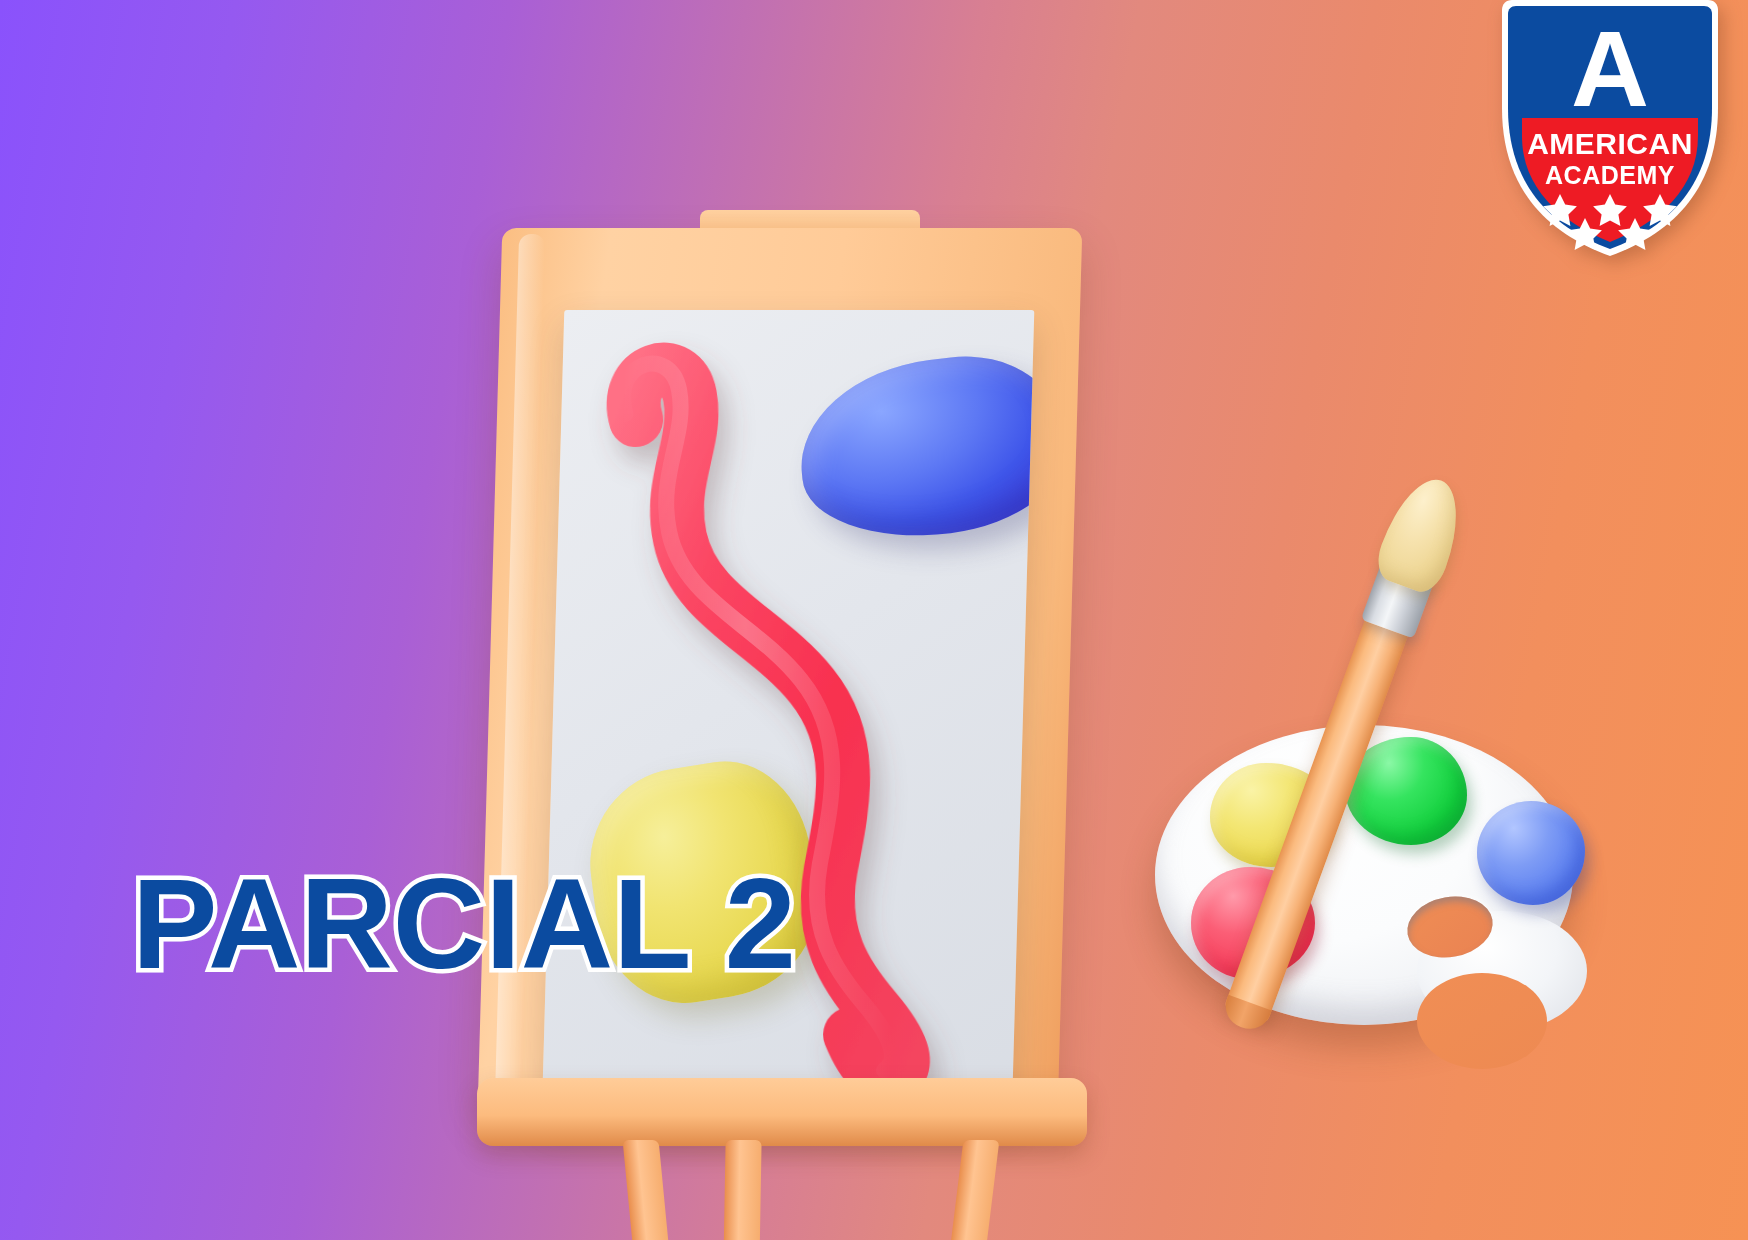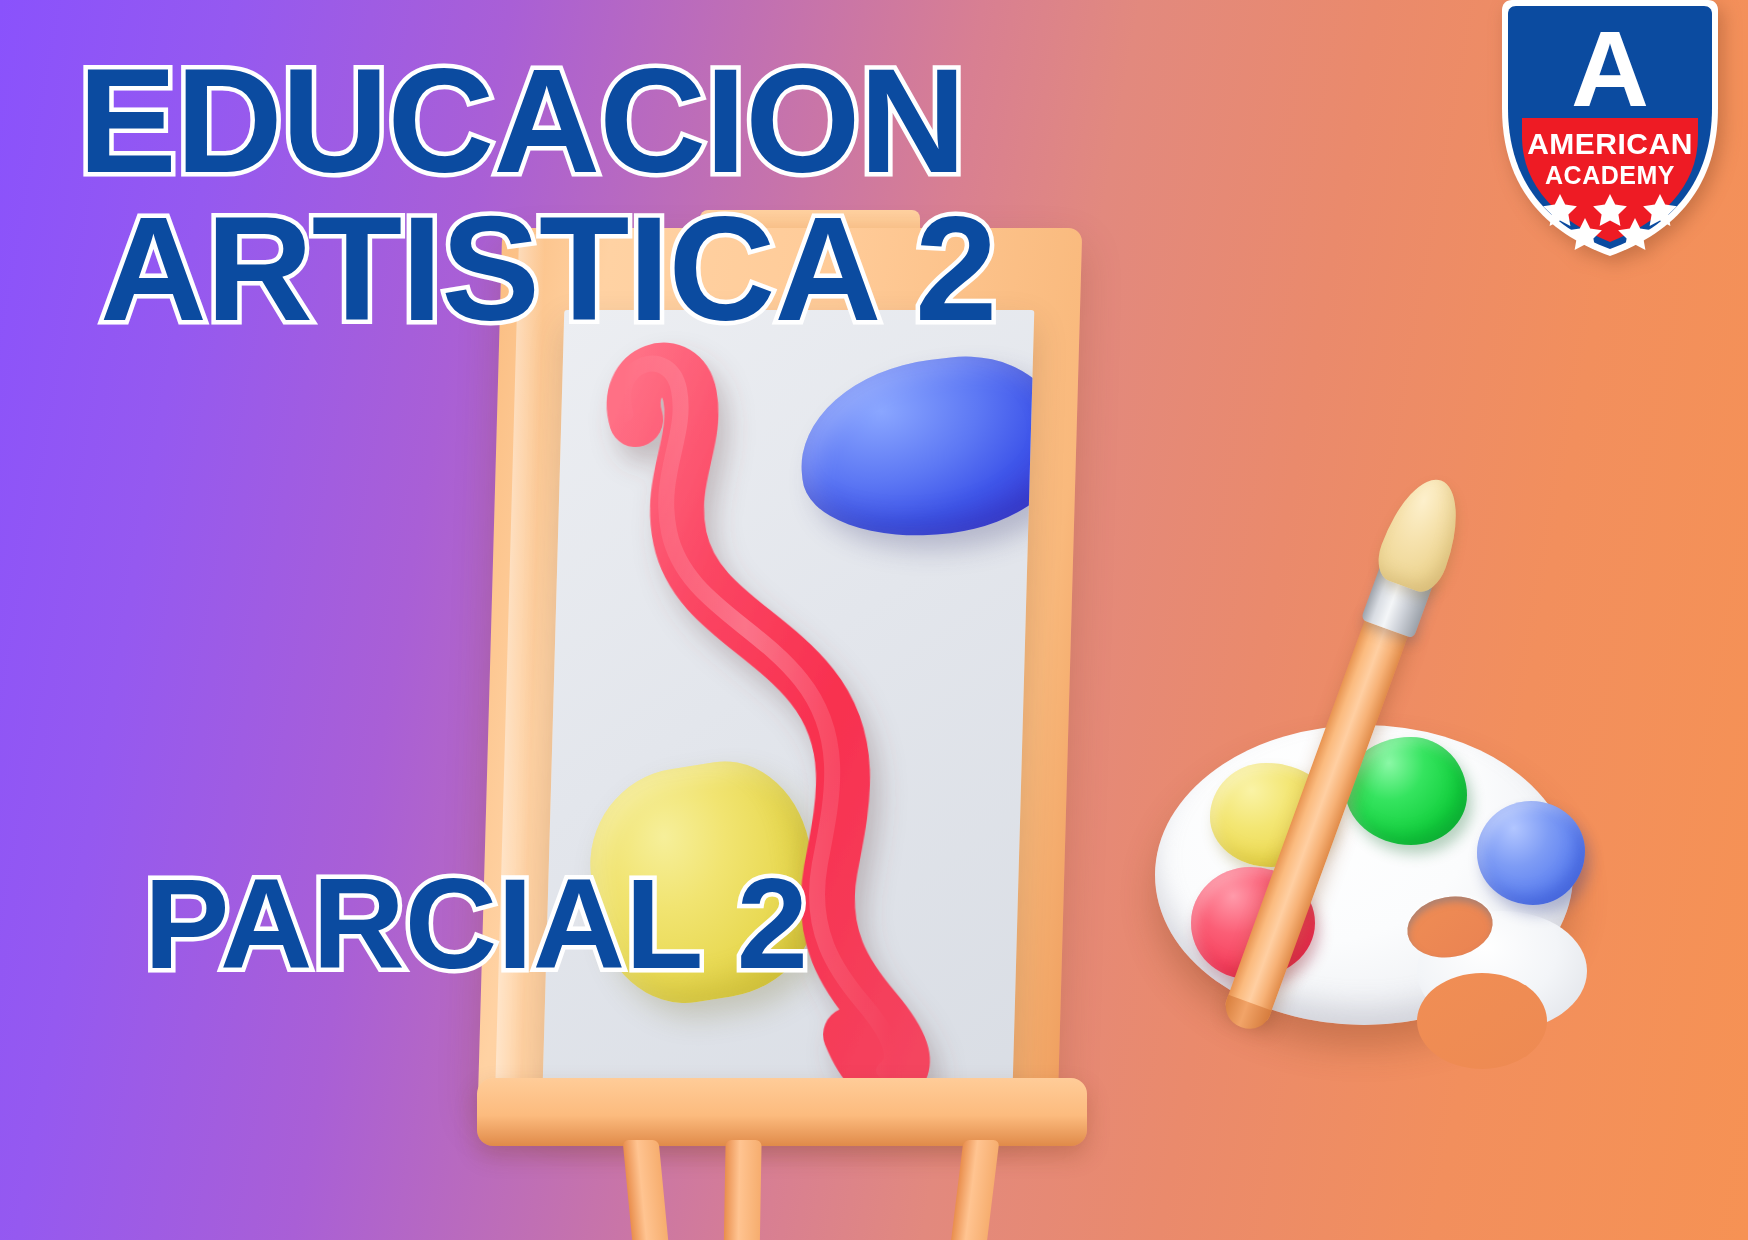--- a/index.html
+++ b/index.html
@@ -164,21 +164,21 @@
     border-radius:50% 50% 28% 28% / 72% 72% 28% 28%;
     box-shadow:3px 6px 12px rgba(140,110,50,.28), inset -6px -8px 14px rgba(190,160,95,.3);
   }
 
   
   .logo{position:absolute;right:8px;top:-4px;width:260px;height:265px;}
   .logo svg{display:block;width:100%;height:100%;filter:drop-shadow(5px 7px 9px rgba(120,60,30,.35));}
 
   
   .title-block{position:absolute;left:78px;top:50px;width:1180px;z-index:6;}
-  .parcial-block{position:absolute;left:144px;top:860px;width:900px;z-index:6;}
+  .parcial-block{position:absolute;left:132px;top:860px;width:900px;z-index:6;}
   .t-line{
     font-weight:bold;
     font-size:148px;
     line-height:0.96;
     letter-spacing:-1px;
     color:#0b4ba0;
     -webkit-text-stroke:9px #ffffff;
     paint-order:stroke fill;
     margin:0 0 6px 0;
     white-space:nowrap;
@@ -278,22 +278,18 @@
       <g fill="#ffffff">
         <path d="M80,198 l5.2,10.6 11.7,1.7 -8.5,8.2 2,11.6 -10.4,-5.5 -10.4,5.5 2,-11.6 -8.5,-8.2 11.7,-1.7 Z"></path>
         <path d="M130,198 l5.2,10.6 11.7,1.7 -8.5,8.2 2,11.6 -10.4,-5.5 -10.4,5.5 2,-11.6 -8.5,-8.2 11.7,-1.7 Z"></path>
         <path d="M180,198 l5.2,10.6 11.7,1.7 -8.5,8.2 2,11.6 -10.4,-5.5 -10.4,5.5 2,-11.6 -8.5,-8.2 11.7,-1.7 Z"></path>
         <path d="M105,222 l5.2,10.6 11.7,1.7 -8.5,8.2 2,11.6 -10.4,-5.5 -10.4,5.5 2,-11.6 -8.5,-8.2 11.7,-1.7 Z"></path>
         <path d="M155,222 l5.2,10.6 11.7,1.7 -8.5,8.2 2,11.6 -10.4,-5.5 -10.4,5.5 2,-11.6 -8.5,-8.2 11.7,-1.7 Z"></path>
       </g>
     </svg>
   </div>
 
-  <div class="title-block">
-    <div class="t-line l1">EDUCACION</div>
-    <div class="t-line l2">ARTISTICA 2</div>
-  </div>
 
   <div class="parcial-block">
     <div class="p-line">PARCIAL 2</div>
   </div>
 
 </div>
 
 </body></html>

